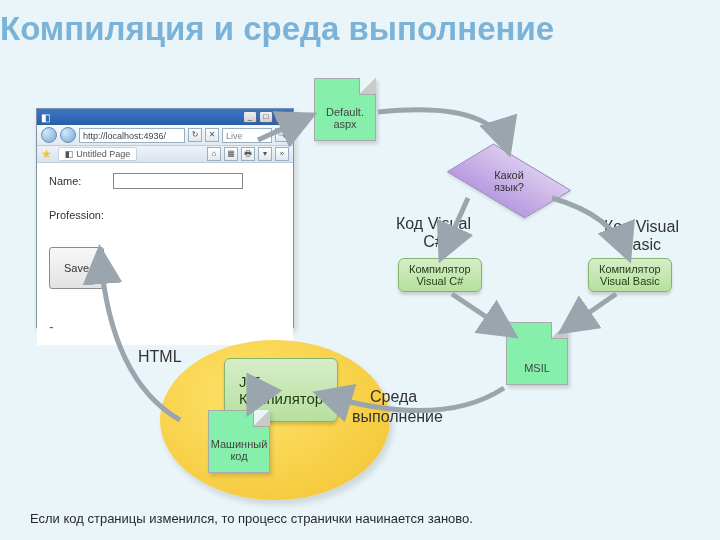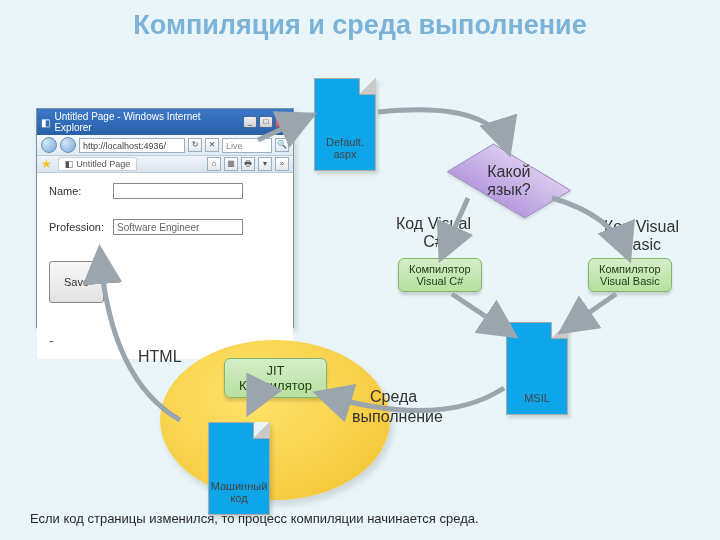--- a/index.html
+++ b/index.html
@@ -9,22 +9,22 @@
     height: 540px;
     background: #e9f5f8;
     font-family: "Segoe UI", Tahoma, Arial, sans-serif;
     position: relative;
     overflow: hidden;
   }
   .title {
     position: absolute;
     top: 10px;
     left: 0; right: 0;
-    text-align: center;
-    font-size: 27px;
+    text-align: left;
+    font-size: 33px;
     font-weight: 600;
     color: #7bb3d8;
   }
   
   .browser {
     position: absolute;
     left: 36px;
     top: 108px;
     width: 258px;
     height: 220px;
@@ -92,22 +92,22 @@
     padding:14px 14px;
     background:linear-gradient(#f8f8f8,#e2e2e2);
     border:1px solid #8a8a8a;
     font-size:11px;
     color:#333;
     border-radius:3px;
   }
   
   .doc {
     position:absolute;
-    width:62px; height:93px;
-    background:#0ea5e9;
+    width:62px; height:63px;
+    background:#86efac;
     border:1px solid #aaa;
     box-shadow: 2px 3px 4px rgba(0,0,0,0.15);
   }
   .doc::before {
     content:"";
     position:absolute;
     top:-1px; right:-1px;
     width:16px; height:16px;
     background: linear-gradient(135deg, #e9f5f8 49.5%, #cacaca 50%);
     border-left:1px solid #aaa;
@@ -127,42 +127,41 @@
     width:100%; height:100%;
     background: linear-gradient(#d9c9ee,#b89be0);
     transform: scaleY(0.6) rotate(45deg);
     transform-origin:center;
     border:1px solid #8f78b7;
     box-shadow: 2px 2px 4px rgba(0,0,0,0.15);
   }
   .dlabelc {
     position:absolute; inset:0;
     display:flex; align-items:center; justify-content:center;
-    font-size:16px; color:#333;
+    font-size:11px; text-align:center; color:#333;
   }
   
   .compbox {
     position:absolute;
     padding:4px 10px;
     background: linear-gradient(#d6edc9,#b7e09e);
     border:1px solid #85b56b;
     border-radius:6px;
     font-size:11px;
     text-align:center;
     box-shadow: 0 3px 3px rgba(0,0,0,0.15);
     color:#224014;
   }
   .jitbox {
     position:absolute;
-    padding:4px 14px;
+    padding:14px 14px;
     background: linear-gradient(#d6edc9,#b7e09e);
     border:1px solid #85b56b;
     border-radius:6px;
-    font-size:13px;
-    text-align:center;
+    font-size:15px;
     box-shadow: 0 3px 3px rgba(0,0,0,0.15);
     color:#224014;
   }
   
   .runtime {
     position:absolute;
     left:160px; top:340px;
     width:230px; height:160px;
     background: radial-gradient(ellipse at 40% 35%, #ffe36b, #f2c22e);
     border-radius:50%;
@@ -183,21 +182,20 @@
   svg.arrows { position:absolute; left:0; top:0; width:720px; height:540px; pointer-events:none; }
 </style>
 </head>
 <body>
 
 <div class="title">Компиляция и среда выполнение</div>
 
 <div class="browser">
   <div class="b-titlebar">
     <span>◧</span>
-    <span>Untitled Page - Windows Internet Explorer</span>
     <div class="winbtns">
       <div class="winbtn">_</div>
       <div class="winbtn">□</div>
       <div class="winbtn close">✕</div>
     </div>
   </div>
   <div class="b-bar">
     <div class="navcircle"></div>
     <div class="navcircle"></div>
     <div class="addr">http://localhost:4936/</div>
@@ -220,21 +218,20 @@
       <div class="smbtn">»</div>
     </div>
   </div>
   <div class="b-page">
     <div class="frow">
       <span class="flabel">Name:</span>
       <input class="finput" value="" style="">
     </div>
     <div class="frow">
       <span class="flabel">Profession:</span>
-      <input class="finput" value="Software Engineer" style="">
     </div>
     <div class="savebtn">Save</div>
     <div style="margin-top:30px;color:#666;font-size:14px;">-</div>
   </div>
 </div>
 
 <div class="doc" style="left:314px; top:78px;">
   <div class="dlabel" style="white-space:pre-line;">Default.
 aspx</div>
 </div>
@@ -257,21 +254,21 @@
 
 <div class="doc" style="left:506px; top:322px;">
   <div class="dlabel">MSIL</div>
 </div>
 
 <div class="runtime"></div>
 
 <div class="jitbox" style="left:224px; top:358px; white-space:pre-line;">JIT
 Компилятор</div>
 
-<div class="doc" style="left:208px; top:422px;">
+<div class="doc" style="left:208px; top:410px;">
   <div class="dlabel" style="white-space:pre-line;">Машинный
 код</div>
 </div>
 
 <div class="plainlabel" style="left:370px; top:388px;">Среда</div>
 <div class="plainlabel" style="left:352px; top:408px;">выполнение</div>
 
 <div class="plainlabel" style="left:138px; top:348px;">HTML</div>
 
 <svg class="arrows">
@@ -297,14 +294,14 @@
     <path d="M 504 388 Q 440 430 320 394"></path>
 
     <path d="M 258 394 L 250 410"></path>
 
     <path d="M 180 420 Q 110 380 100 252"></path>
   </g>
 </svg>
 
 <div class="footer">
   <br>
-  <span>Если код страницы изменился, то процесс компиляции начинается среда.</span>
+  <span>Если код страницы изменился, то процесс странички начинается заново.</span>
 </div>
 
 </body></html>

